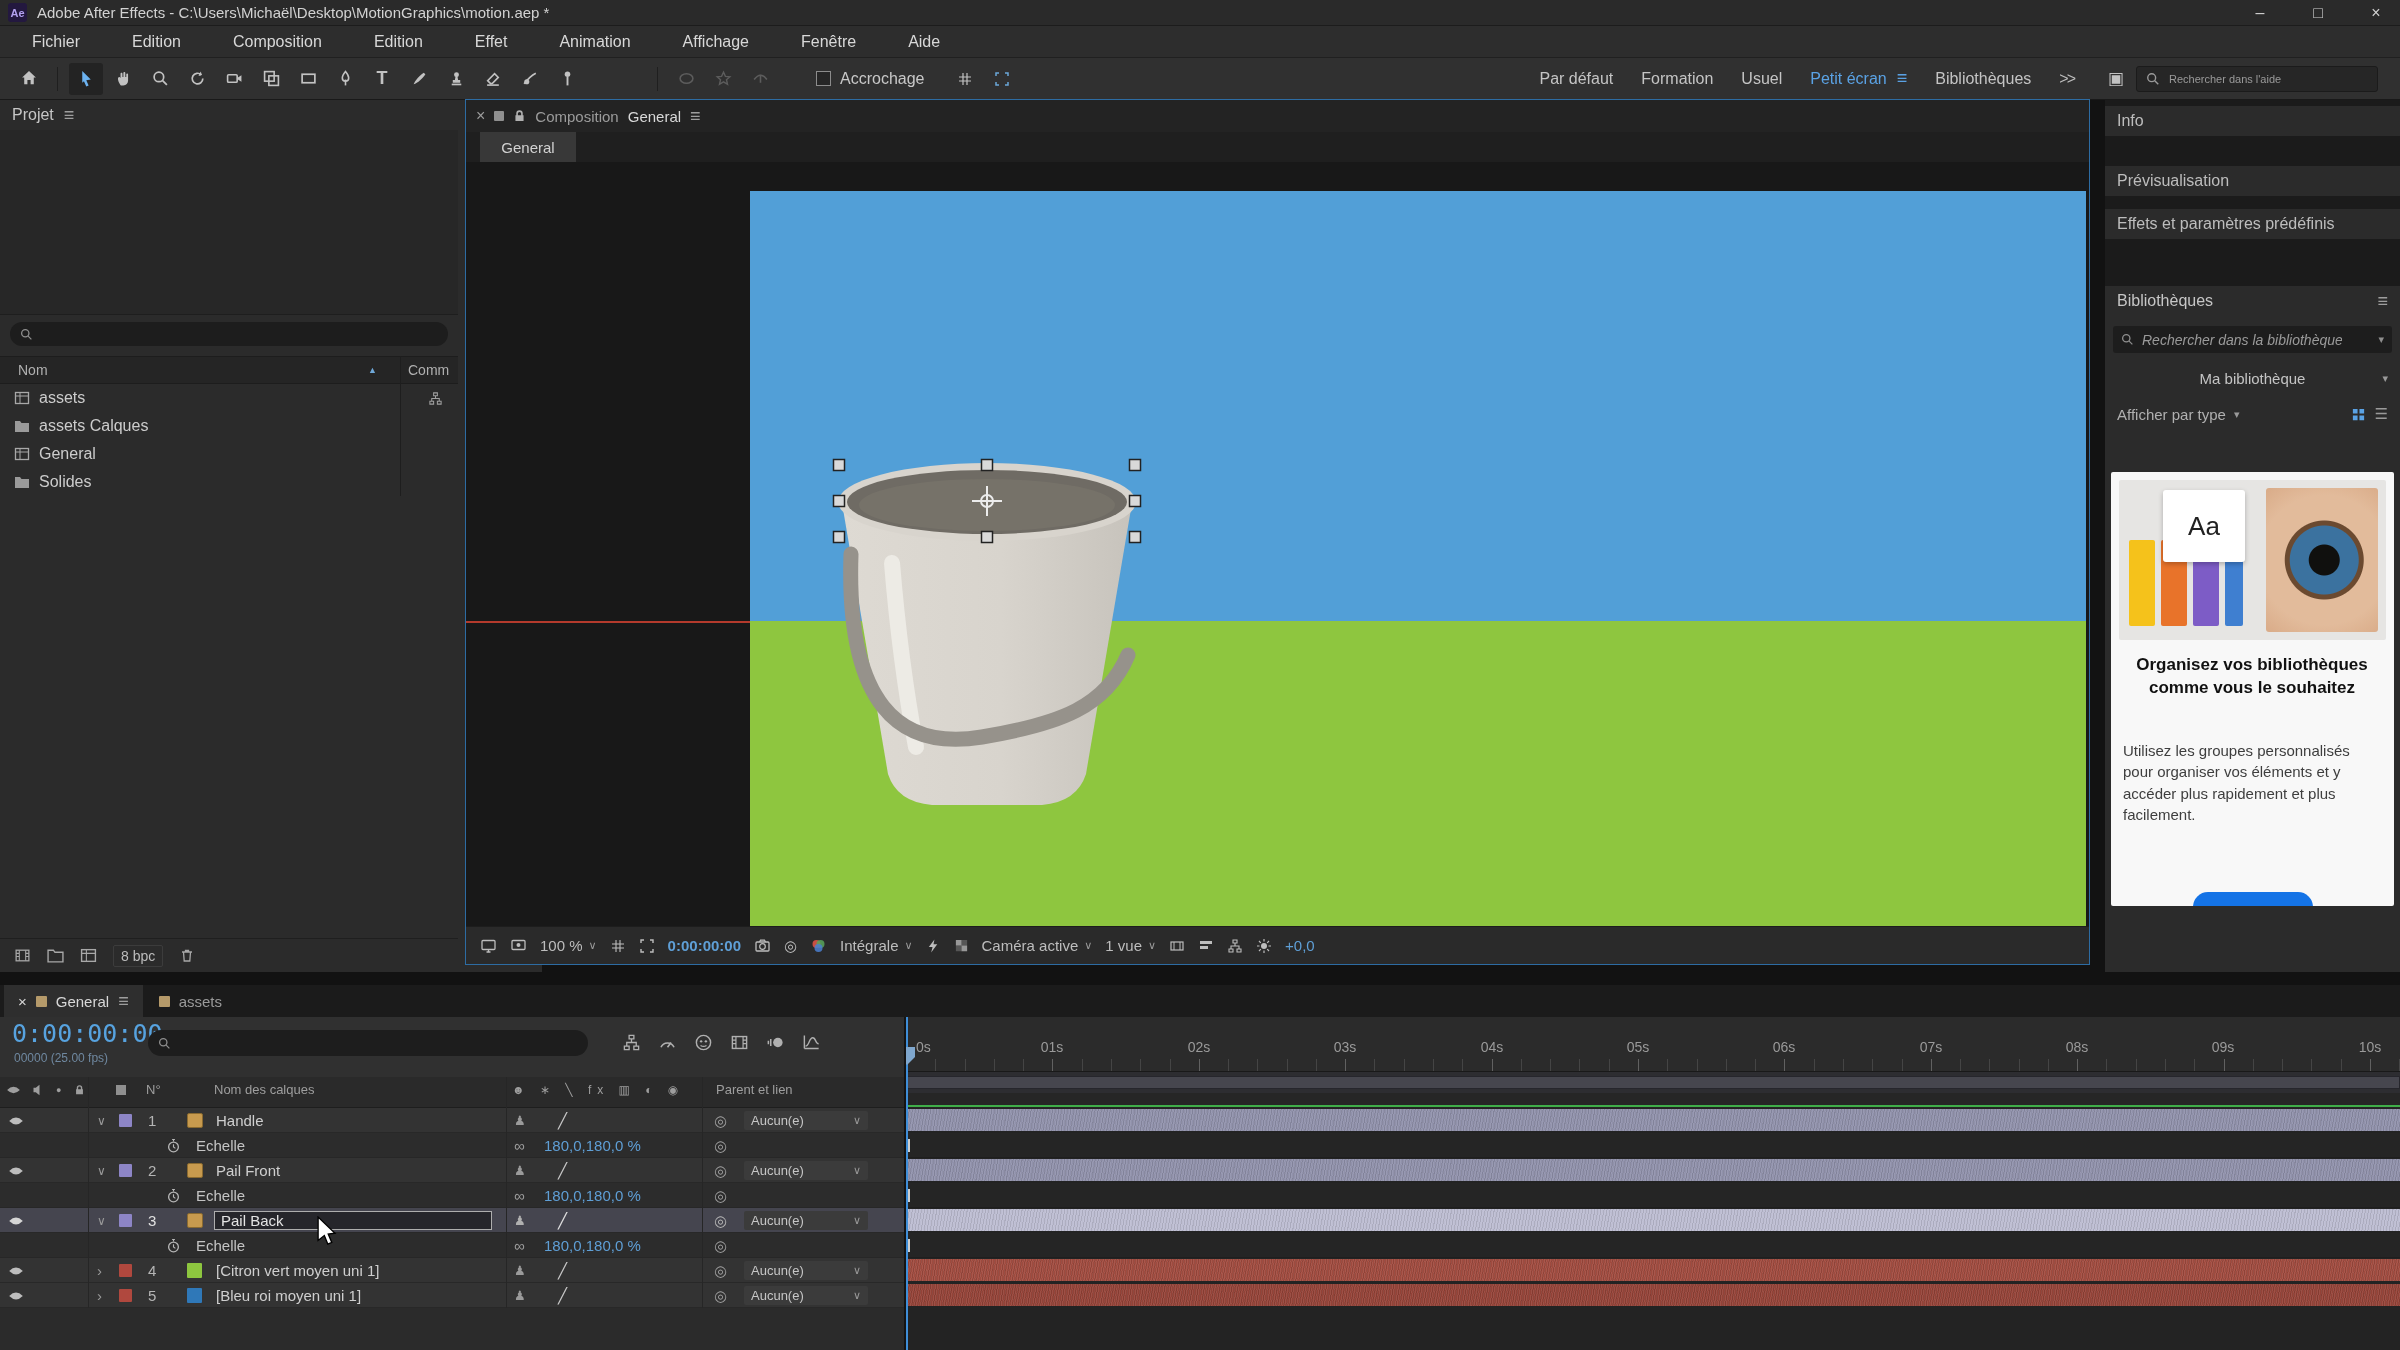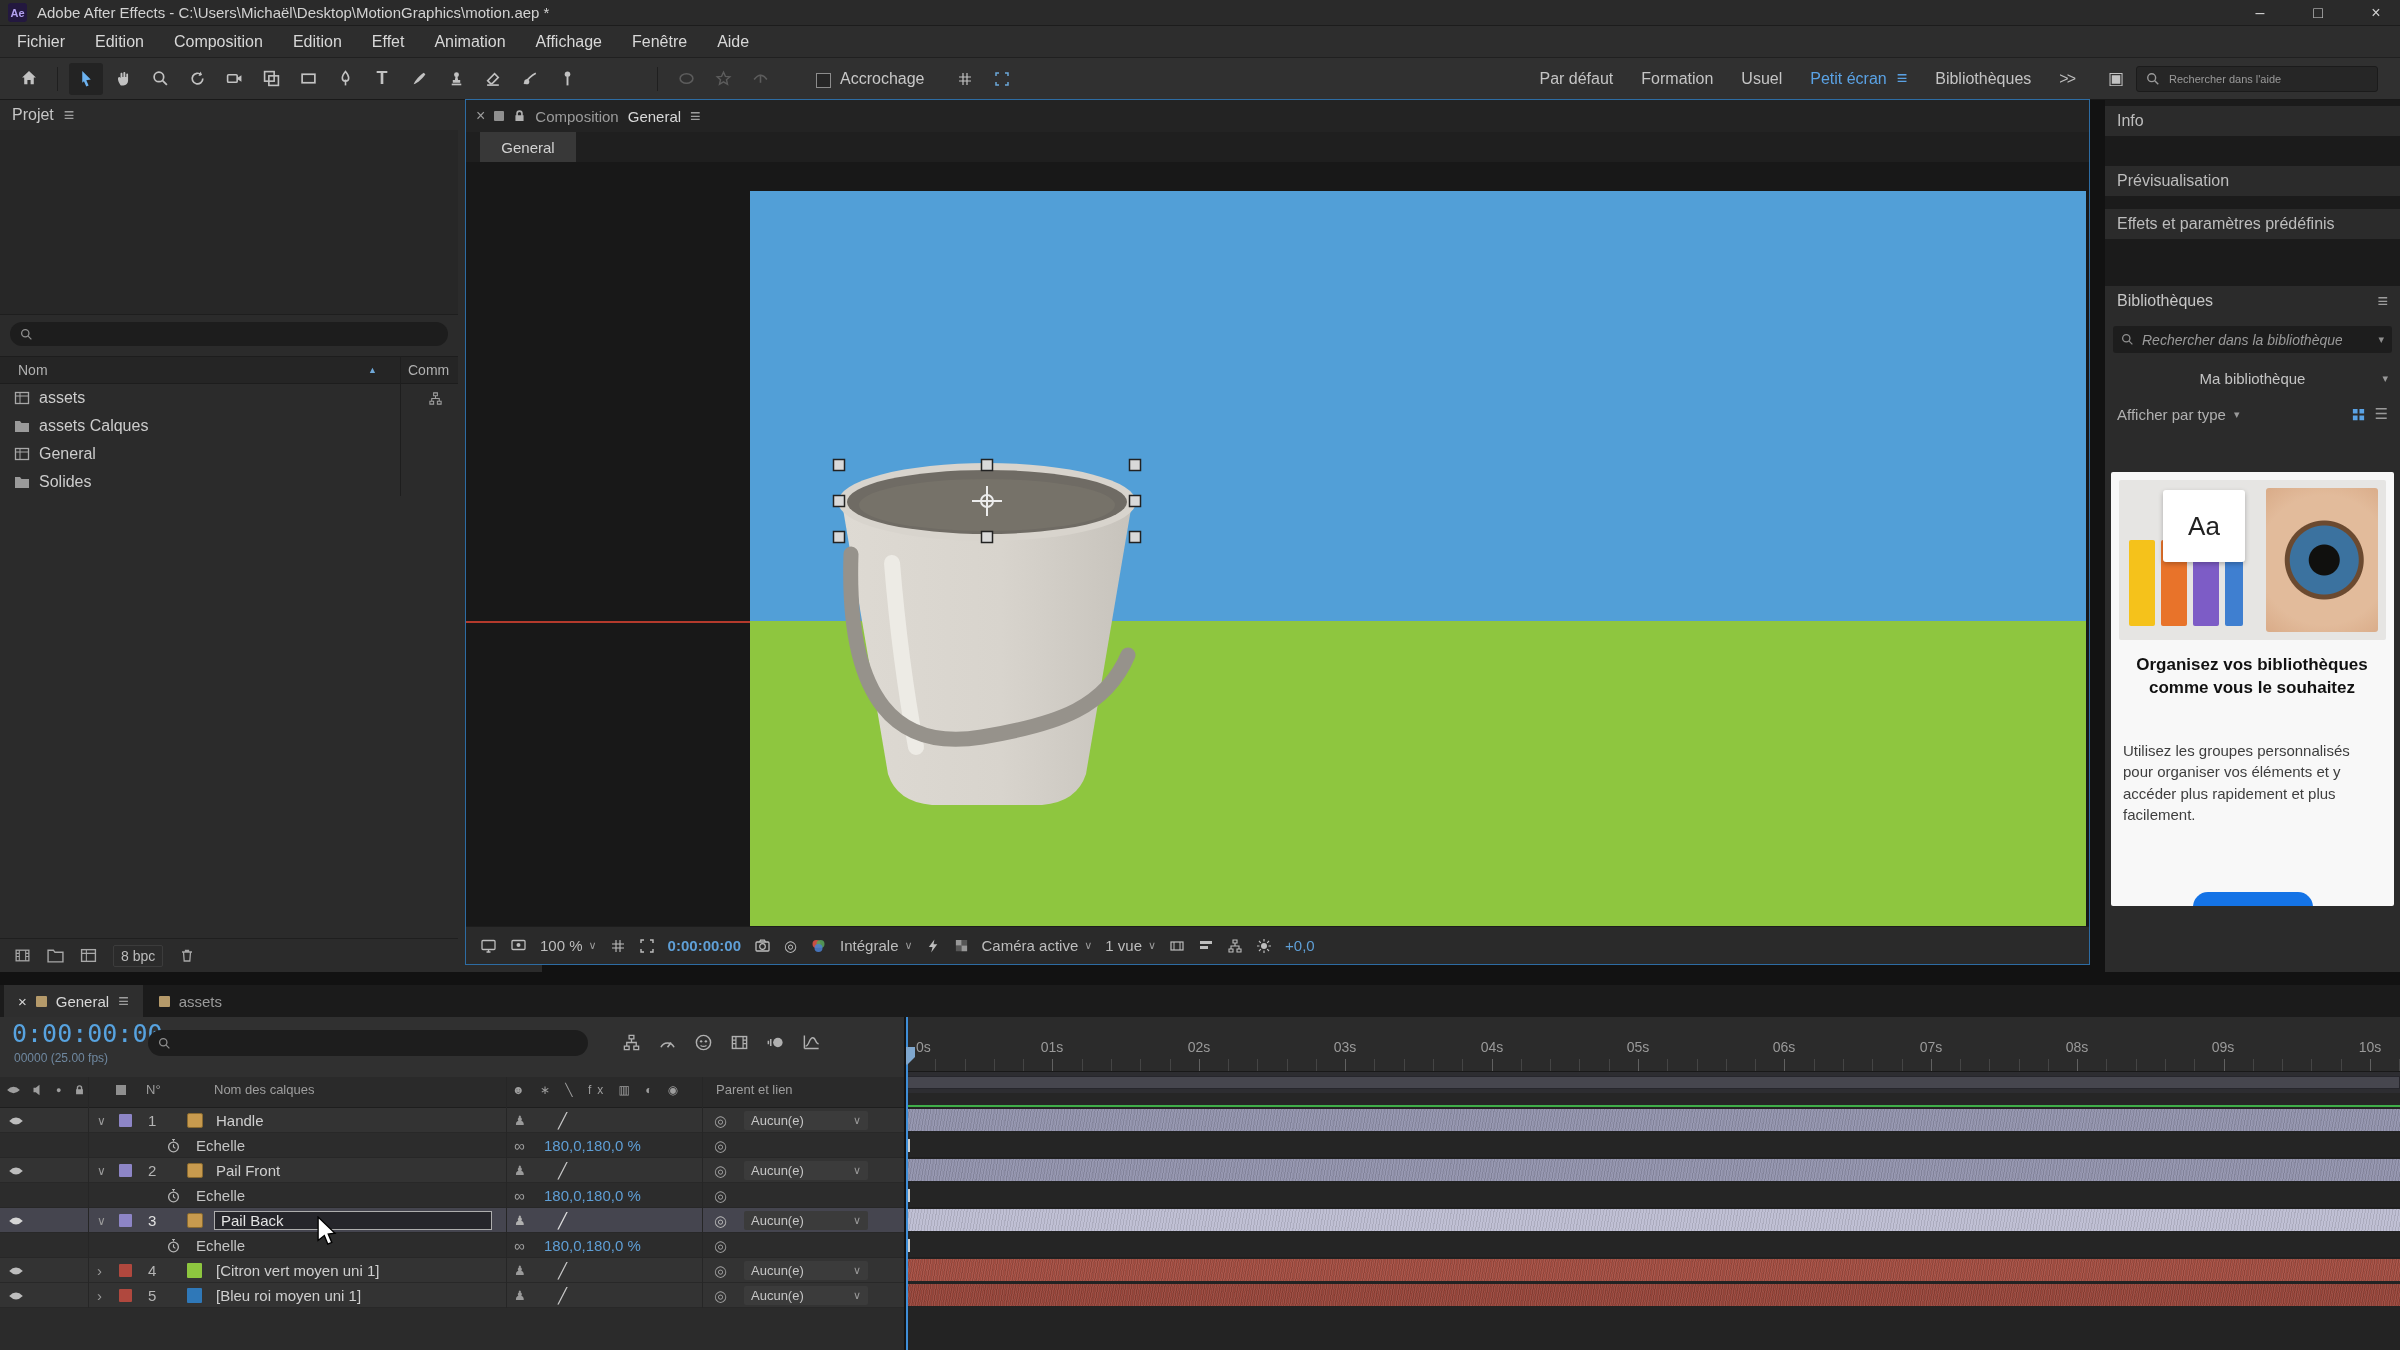--- a/index.html
+++ b/index.html
@@ -15,33 +15,33 @@
   .titlebar{position:absolute;left:0;top:0;width:2400px;height:26px;background:#2a2a2a;
             display:flex;align-items:center;gap:10px;padding-left:8px;box-sizing:border-box;
             font-size:15px;color:#d2d2d2;border-bottom:1px solid #1c1c1c;}
   .ae-badge{width:19px;height:19px;background:#23183f;color:#b3a1f0;border-radius:3px;
             display:flex;align-items:center;justify-content:center;font-size:11px;font-weight:bold;}
   .win-btn{width:48px;height:26px;display:flex;align-items:center;justify-content:center;
            font-size:16px;color:#d0d0d0;}
 
   
   .menubar{position:absolute;left:0;top:26px;width:2400px;height:32px;background:#2d2d2d;
-           display:flex;align-items:center;padding-left:2px;box-sizing:border-box;
-           border-bottom:1px solid #202020;}
+           display:flex;align-items:center;padding-left:17px;box-sizing:border-box;
+           border-bottom:1px solid #202020;gap:22px;}
   .menu-item{padding:0 15px;font-size:16px;color:#d8d8d8;}
 
   
   .toolbar{position:absolute;left:0;top:58px;width:2400px;height:42px;background:#303030;
            display:flex;align-items:center;padding:0 12px;box-sizing:border-box;gap:3px;
            border-bottom:1px solid #191919;}
   .tool{width:34px;height:32px;display:flex;align-items:center;justify-content:center;color:#c2c2c2;border-radius:3px;}
   .tool.active{background:#232323;color:#6cb2f0;}
   .tool.disabled{color:#5c5c5c;}
   .tsep{width:1px;height:24px;background:#1f1f1f;margin:0 8px;}
-  .snap{display:flex;align-items:flex-end;gap:9px;margin-left:36px;}
+  .snap{display:flex;align-items:center;gap:9px;margin-left:36px;}
   .chk{width:15px;height:15px;border:1px solid #8c8c8c;background:#262626;box-sizing:border-box;}
   .ws{display:flex;align-items:center;gap:28px;font-size:16px;color:#c4c4c4;margin-right:22px;}
   .ws .active-ws{color:#5aa2e4;}
   .ws-menu{color:#5aa2e4;font-size:18px;margin-left:-18px;}
   .help-search{width:242px;height:26px;background:#262626;border:1px solid #1b1b1b;border-radius:3px;
                display:flex;align-items:center;gap:7px;padding:0 9px;box-sizing:border-box;margin-right:10px;}
   .help-search input{width:100%;font-size:11px;}
 
   
   .main{position:absolute;left:0;top:100px;width:2400px;height:885px;background:#121212;}

